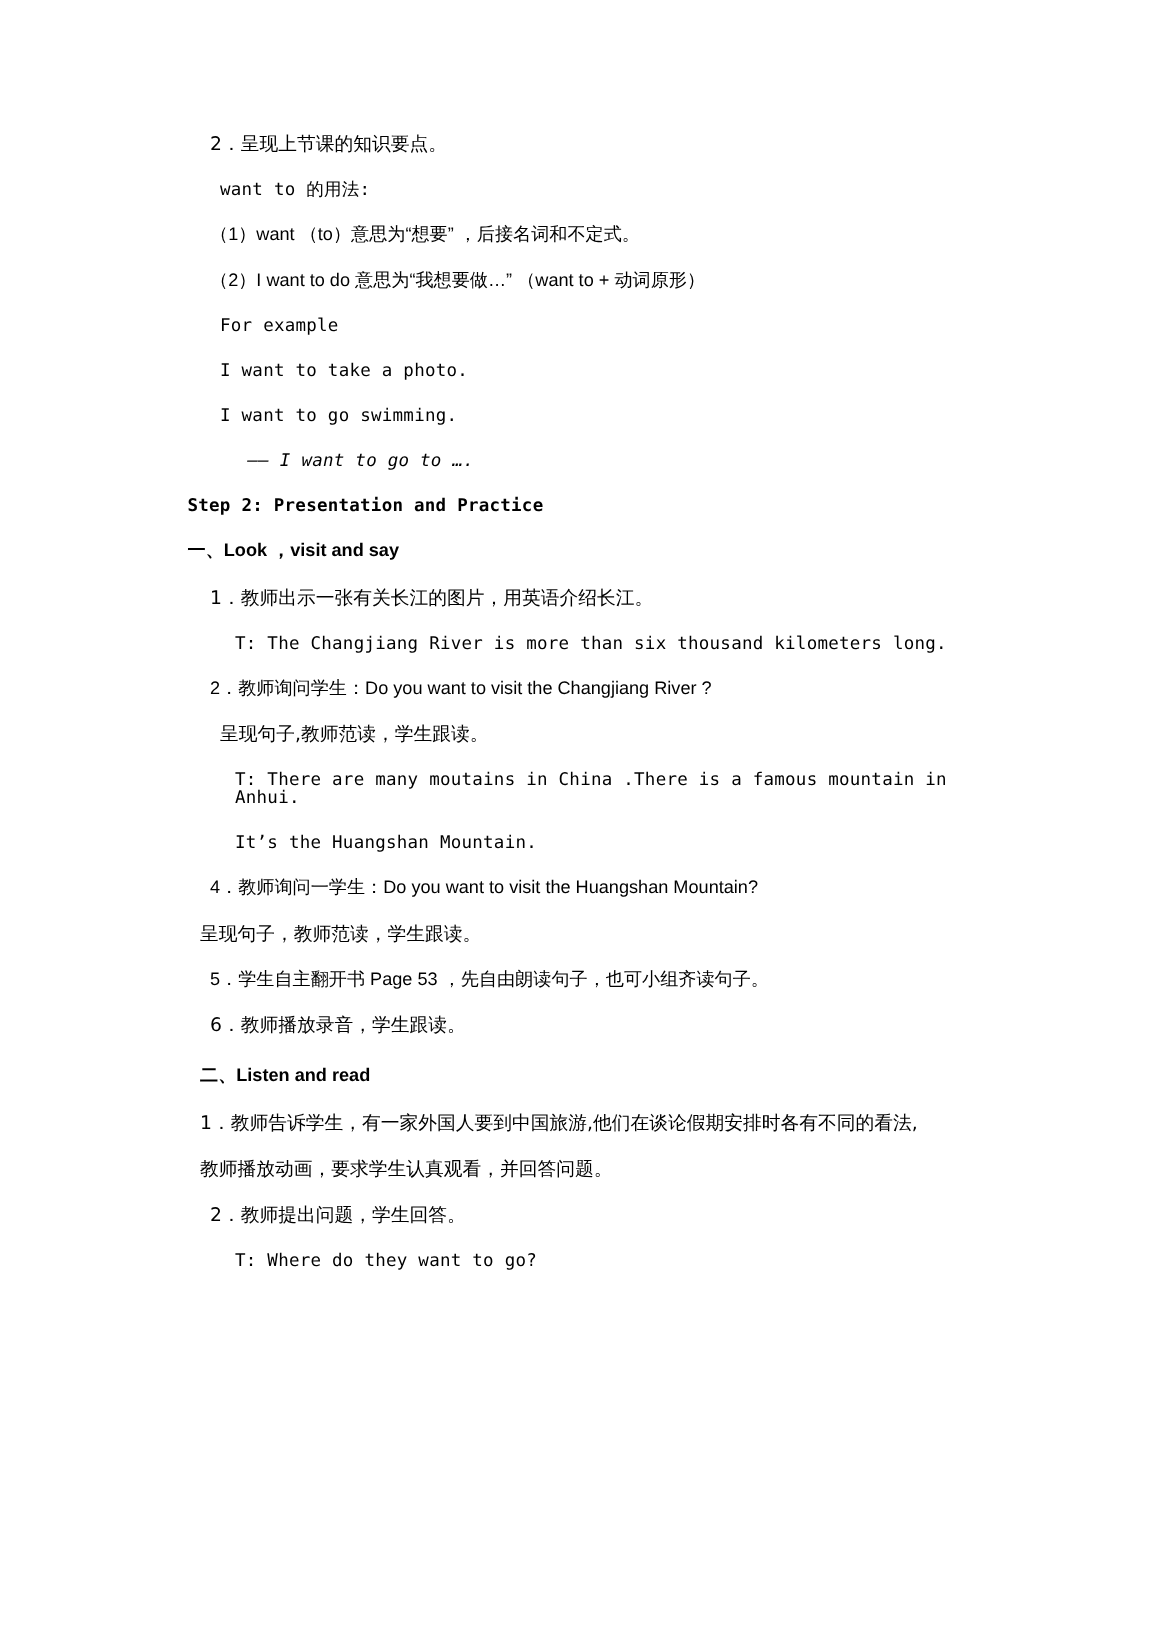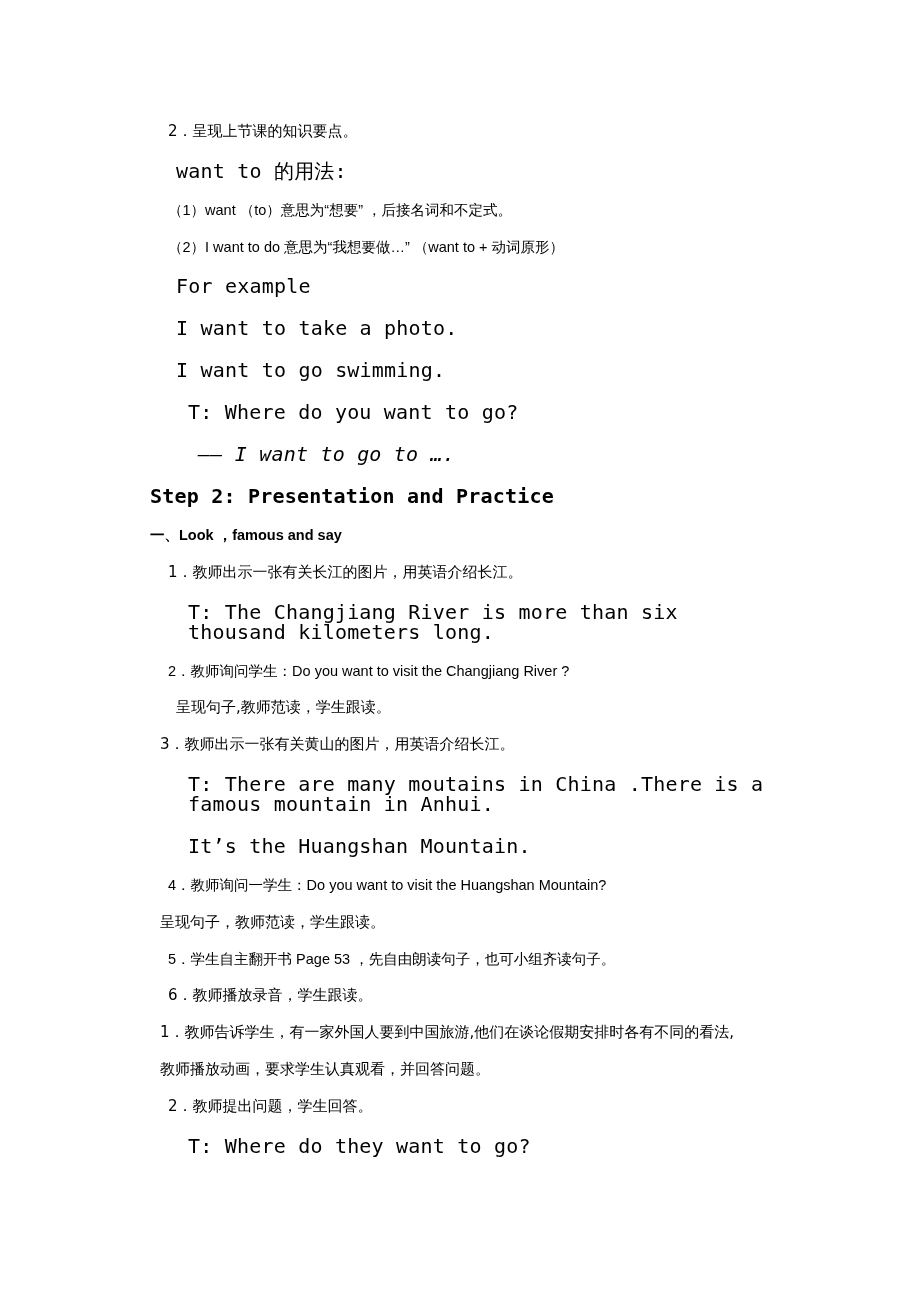--- a/index.html
+++ b/index.html
@@ -21,37 +21,37 @@
     background: #ffffff;
     box-sizing: border-box;
     padding: 108px 120px 0 150px;
   }
   .doc-body {
     font-size: 15.5px;
     line-height: 1.0;
   }
   .ln {
     white-space: pre-wrap;
-    margin: 16px;
+    margin: 0;
     padding: 0;
   }
   .sp-22 { margin-top: 22px; }
   .sp-26 { margin-top: 26px; }
 
   
   .i0  { margin-left: 0px; }
   .i1  { margin-left: 10px; }
   .i2  { margin-left: 18px; }
   .i3  { margin-left: 26px; }
   .i4  { margin-left: 38px; }
   .i5  { margin-left: 48px; font-style: italic; }
 
   .mono {
     font-family: "DejaVu Sans Mono", monospace;
-    font-size: 20px;
+    font-size: 14px;
     letter-spacing: 0.2px;
   }
   .han {
     font-family: "DejaVu Sans", sans-serif;
     font-size: 15px;
   }
   .mixed {
     font-family: Liberation Sans, sans-serif;
     font-size: 14.5px;
   }
@@ -63,34 +63,33 @@
 <div class="page">
   <div class="doc-body">
 
     <p class="ln han i2">2．呈现上节课的知识要点。</p>
     <p class="ln mono i3 sp-22">want to 的用法:</p>
     <p class="ln mixed i2 sp-22">（1）want （to）意思为“想要” ，后接名词和不定式。</p>
     <p class="ln mixed i2 sp-22">（2）I want to do 意思为“我想要做…” （want to + 动词原形）</p>
     <p class="ln mono i3 sp-22">For example</p>
     <p class="ln mono i3 sp-22">I want to take a photo.</p>
     <p class="ln mono i3 sp-22">I want to go swimming.</p>
-    <p class="ln mono i4 sp-22">T: Where do you want to go?</p>
     <p class="ln mono i5 sp-22">—— I want to go to ….</p>
     <p class="ln mono i0 sp-22 bold">Step 2: Presentation and Practice</p>
-    <p class="ln mixed i0 sp-22 bold">一、Look ，famous and say</p>
+    <p class="ln mixed i0 sp-22 bold">一、Look ，visit and say</p>
     <p class="ln han i2 sp-22">1．教师出示一张有关长江的图片，用英语介绍长江。</p>
     <p class="ln mono i4 sp-22">T: The Changjiang River is more than six thousand kilometers long.</p>
     <p class="ln mixed i2 sp-22">2．教师询问学生：Do you want to visit the Changjiang River ?</p>
     <p class="ln han i3 sp-22">呈现句子,教师范读，学生跟读。</p>
-    <p class="ln han i1 sp-22">3．教师出示一张有关黄山的图片，用英语介绍长江。</p>
     <p class="ln mono i4 sp-22">T: There are many moutains in China .There is a famous mountain in Anhui.</p>
     <p class="ln mono i4 sp-22">It’s the Huangshan Mountain.</p>
     <p class="ln mixed i2 sp-22">4．教师询问一学生：Do you want to visit the Huangshan Mountain?</p>
     <p class="ln han i1 sp-22">呈现句子，教师范读，学生跟读。</p>
     <p class="ln mixed i2 sp-22">5．学生自主翻开书 Page 53 ，先自由朗读句子，也可小组齐读句子。</p>
     <p class="ln han i2 sp-22">6．教师播放录音，学生跟读。</p>
+    <p class="ln mixed i1 sp-26 bold">二、Listen and read</p>
     <p class="ln han i1 sp-22">1．教师告诉学生，有一家外国人要到中国旅游,他们在谈论假期安排时各有不同的看法,</p>
     <p class="ln han i1 sp-22">教师播放动画，要求学生认真观看，并回答问题。</p>
     <p class="ln han i2 sp-22">2．教师提出问题，学生回答。</p>
     <p class="ln mono i4 sp-22">T: Where do they want to go?</p>
 
   </div>
 </div>
 
 </body></html>

